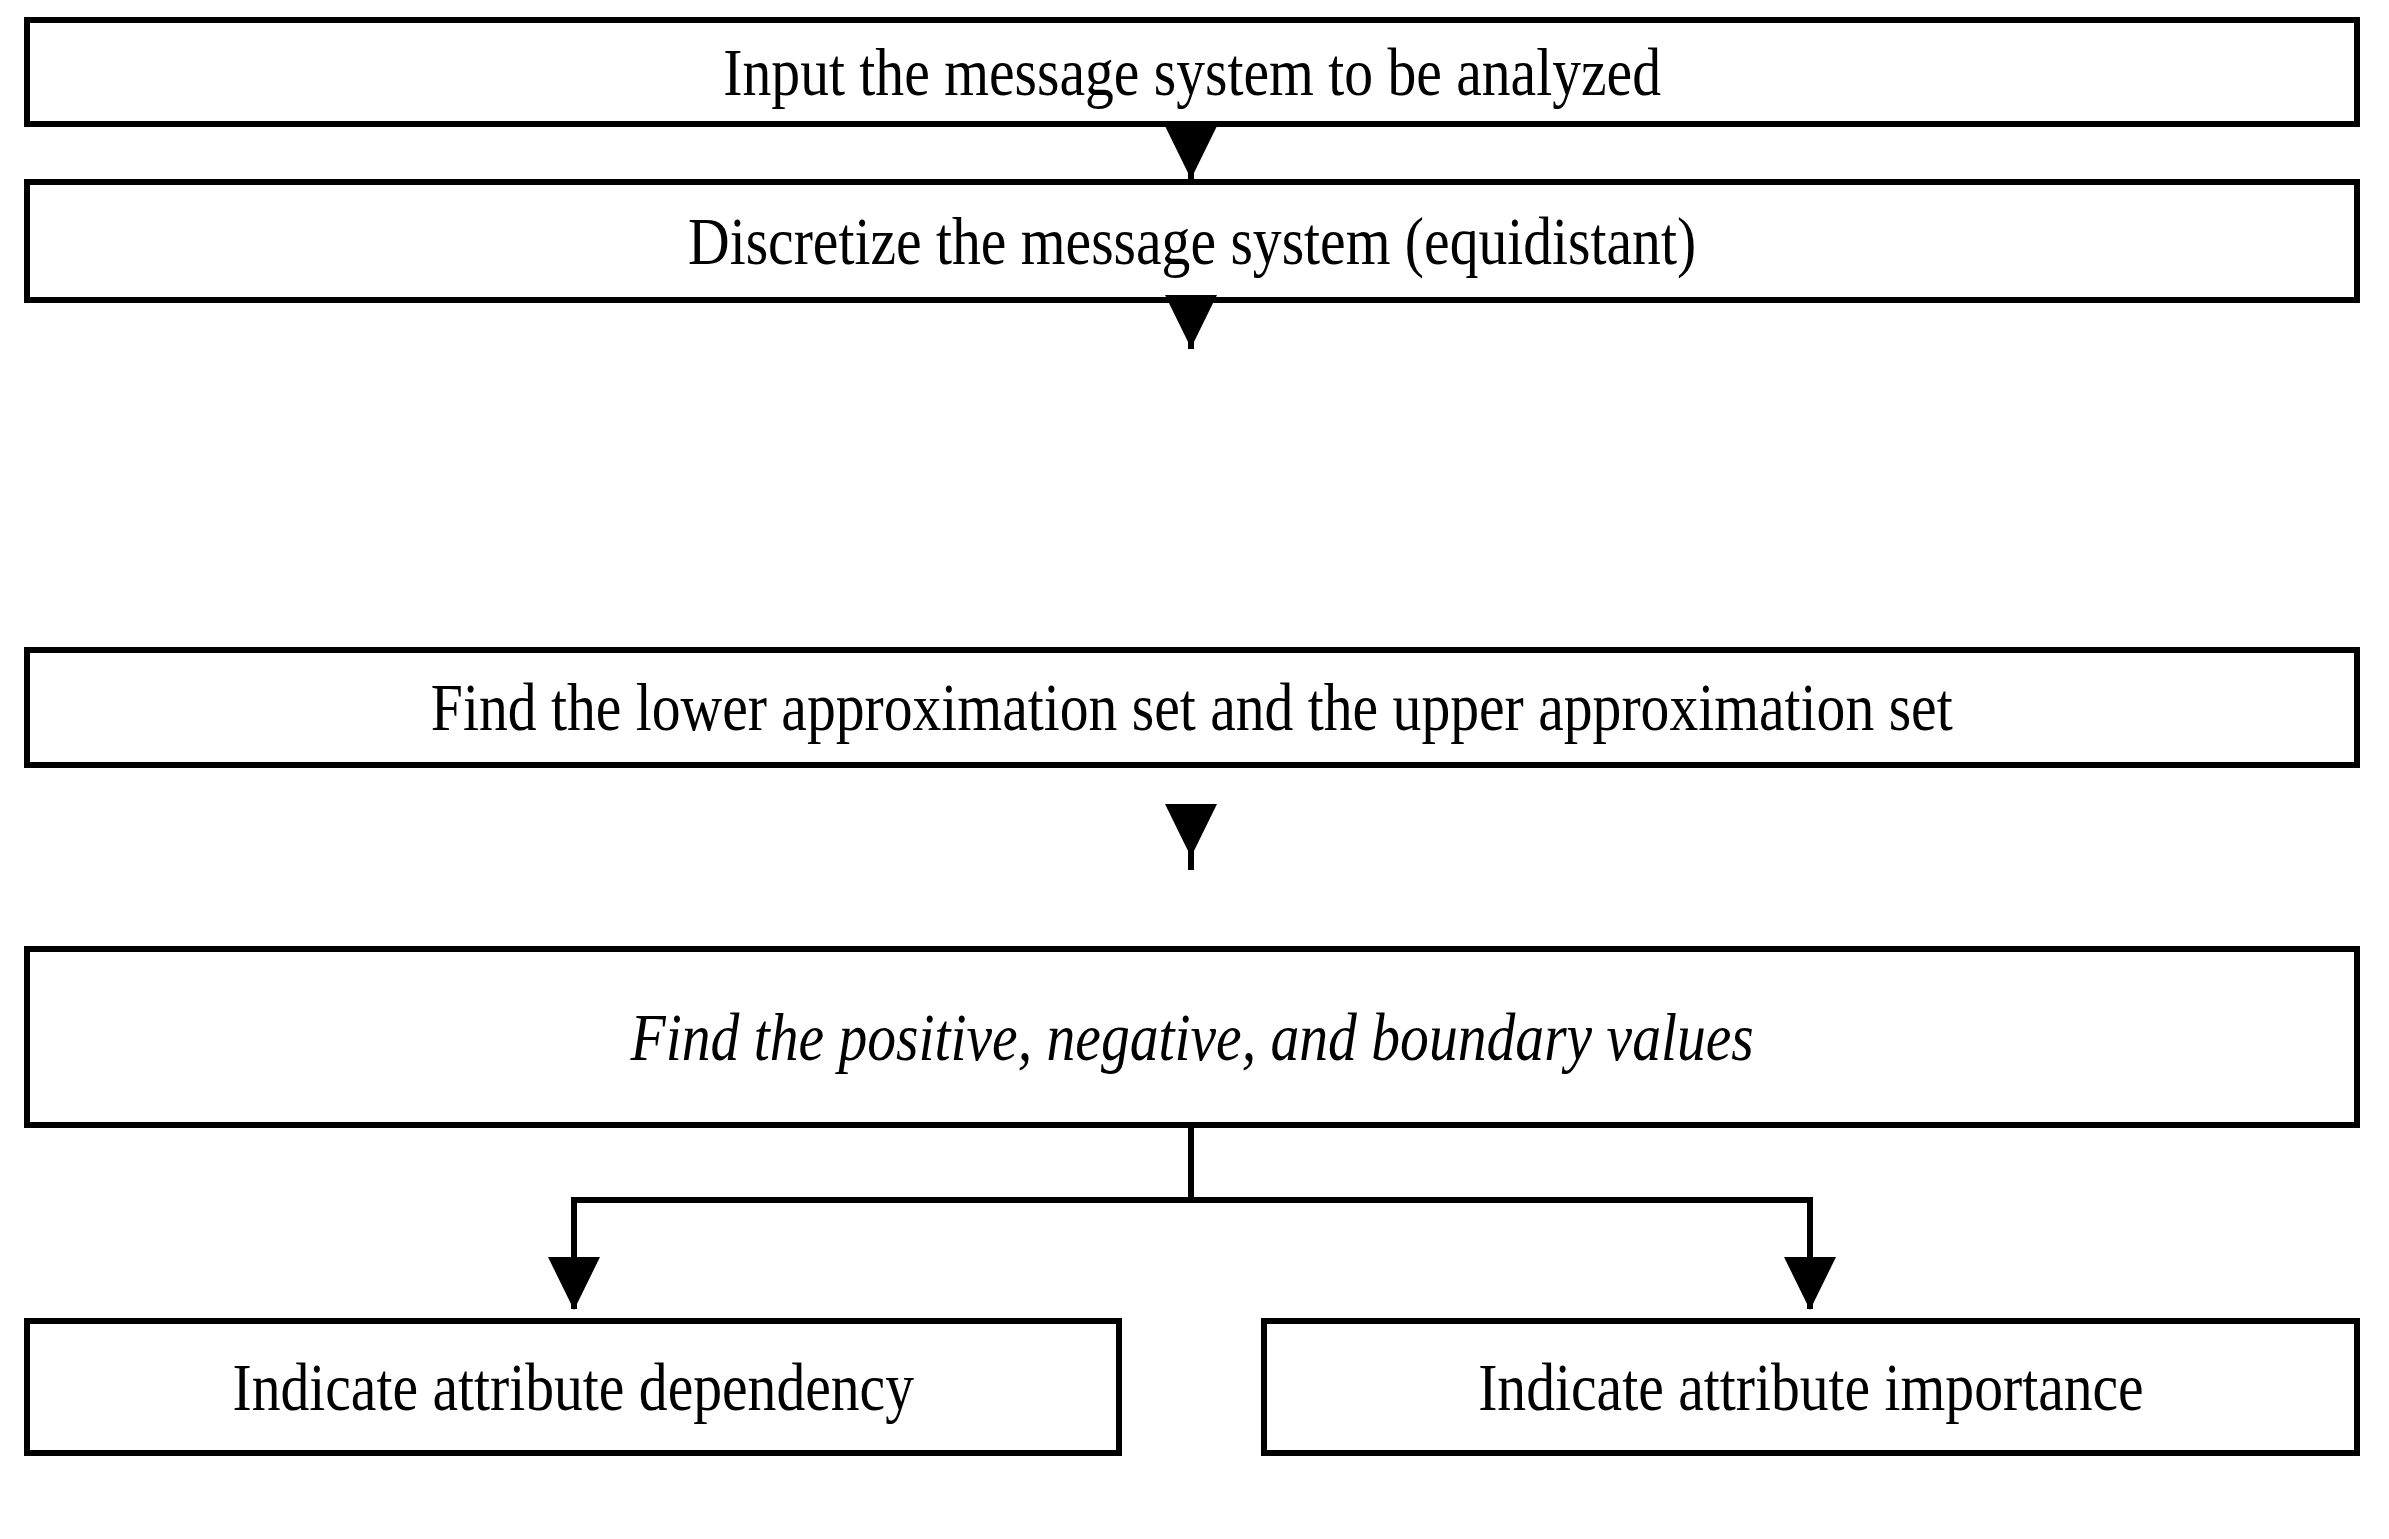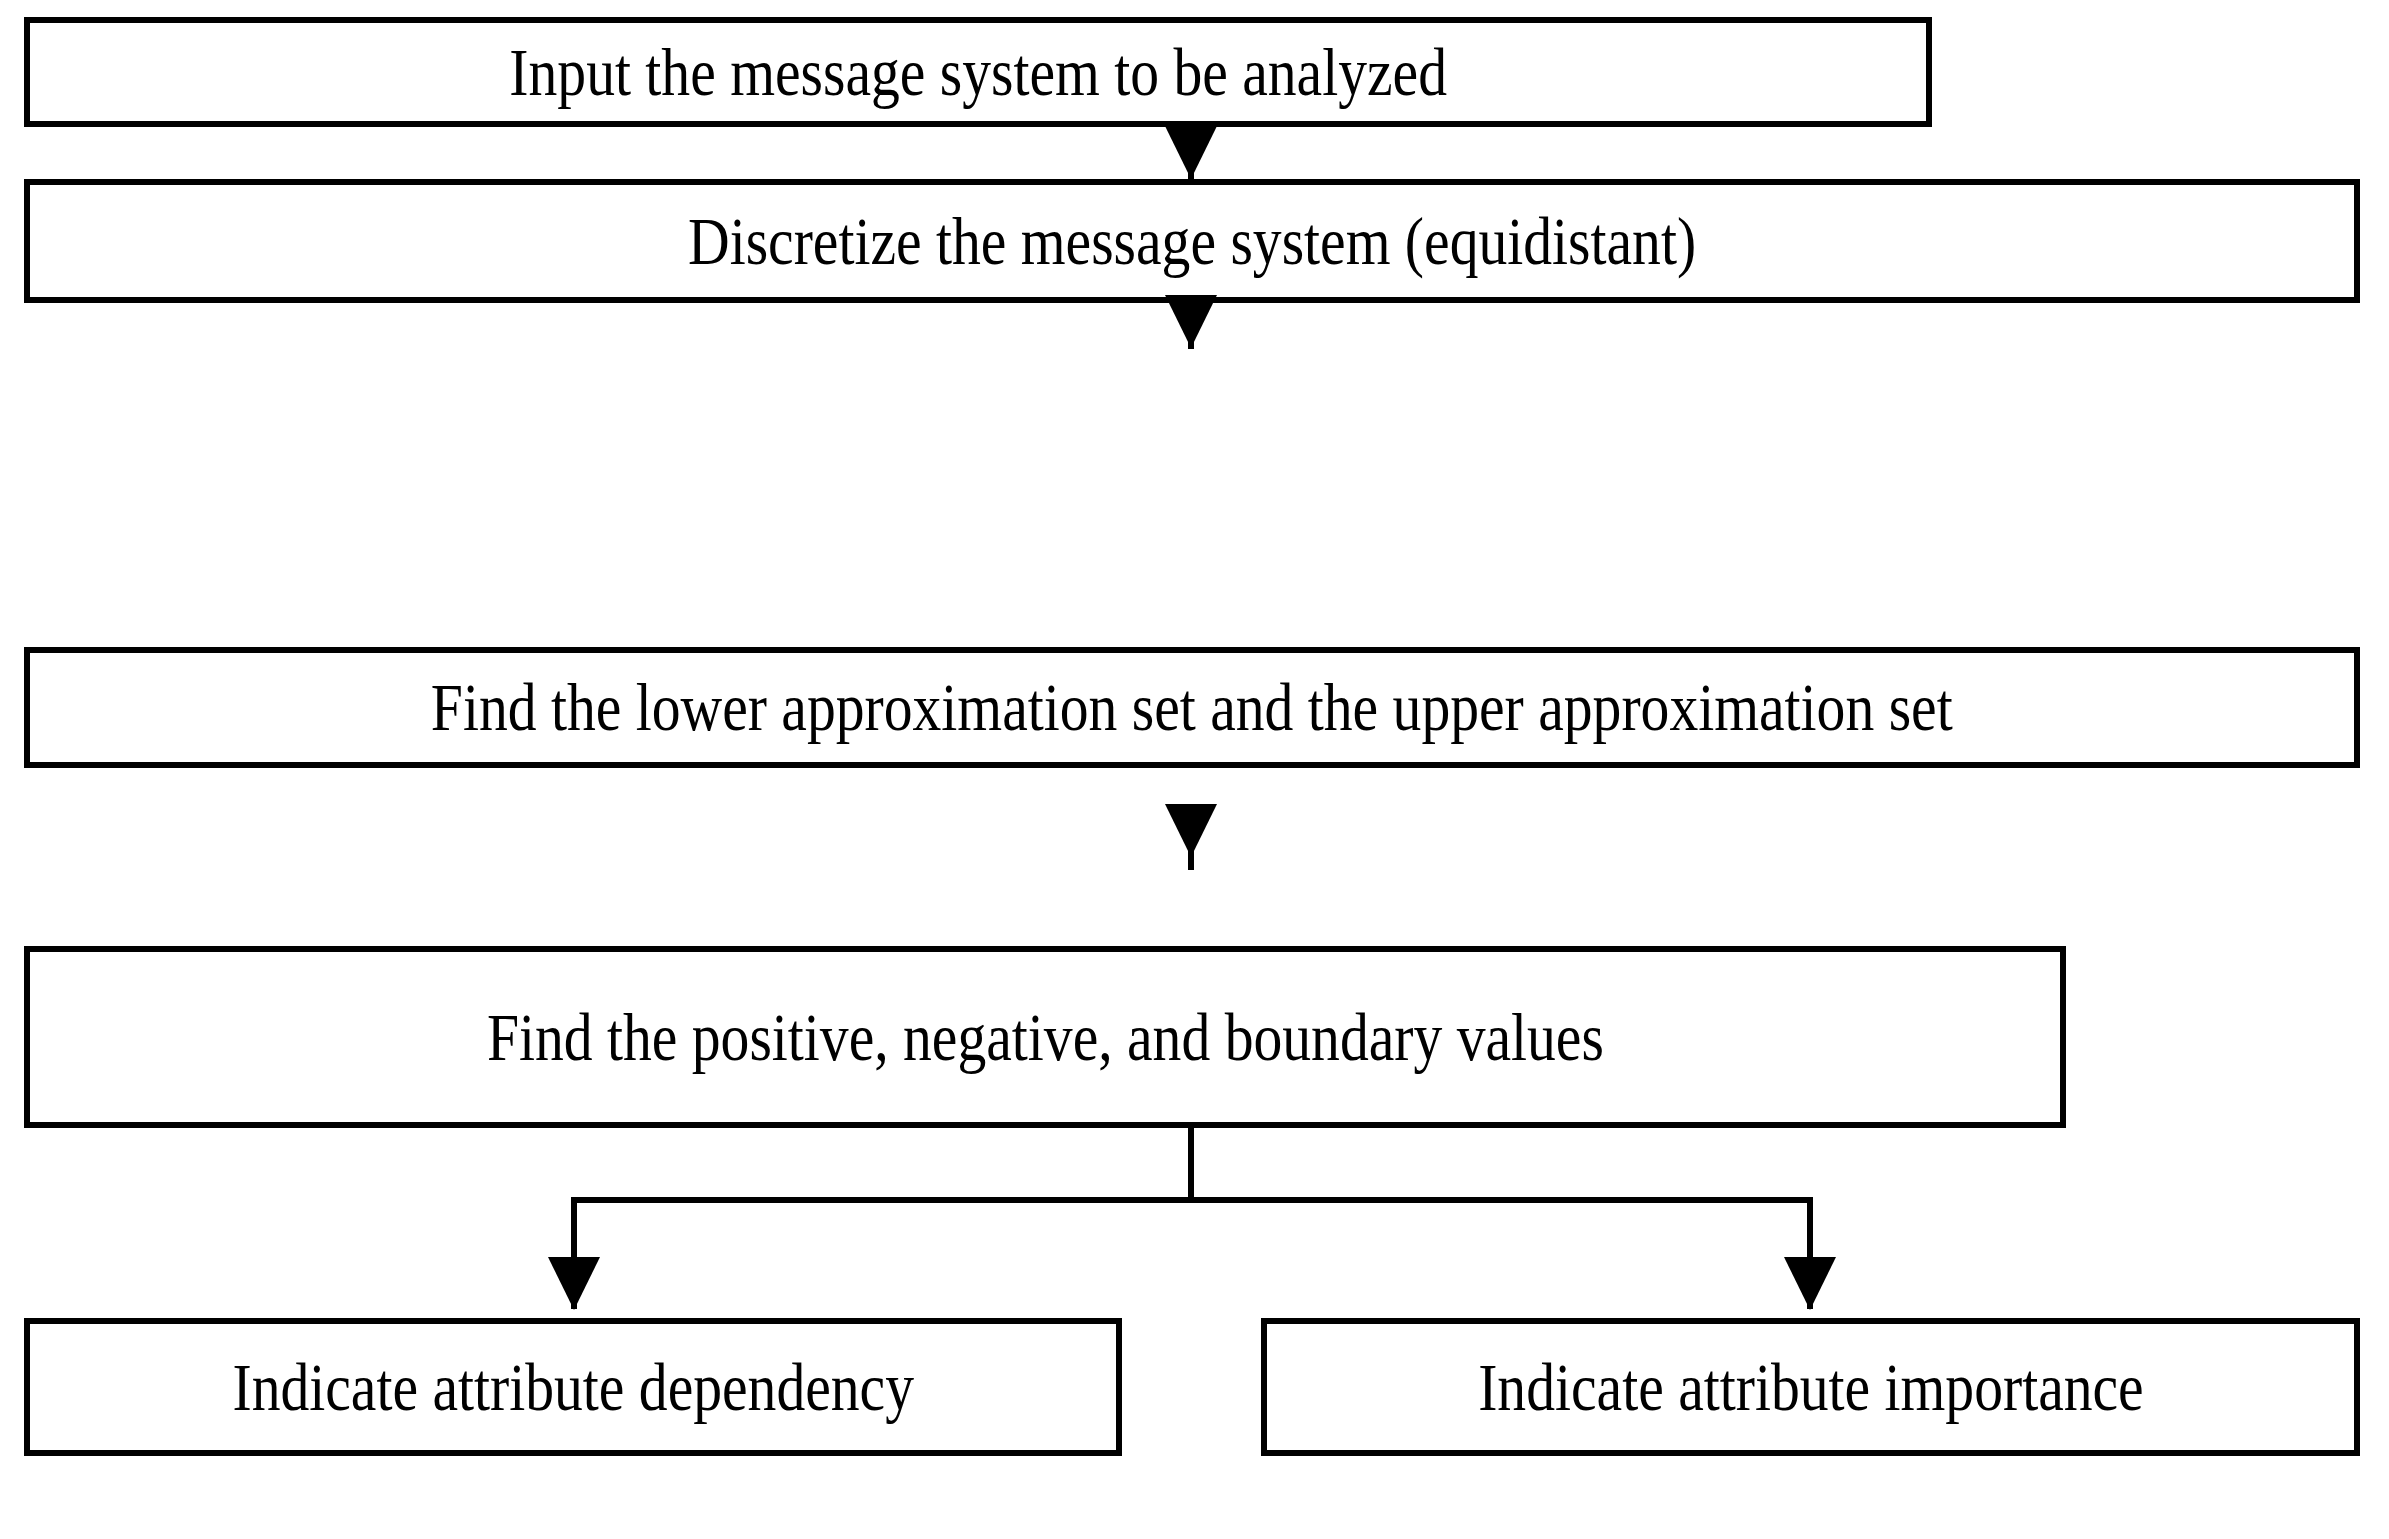--- a/index.html
+++ b/index.html
@@ -54,42 +54,42 @@
     border-left: 26px solid transparent;
     border-right: 26px solid transparent;
     border-top: 53px solid #000000;
   }
 </style>
 </head>
 <body>
 
 <div id="canvas">
 
-  <div class="node" style="left:24px; top:17px; width:1908px; height:110px;">
+  <div class="node" style="left:24px; top:17px; width:2336px; height:110px;">
     <span class="node-label">Input the message system to be analyzed</span>
   </div>
 
   <div class="vline" style="left:1188px; top:127px; height:53px;"></div>
   <div class="arrowhead" style="left:1165px; top:126px;"></div>
 
   <div class="node" style="left:24px; top:179px; width:2336px; height:124px;">
     <span class="node-label">Discretize the message system (equidistant)</span>
   </div>
 
   <div class="vline" style="left:1188px; top:297px; height:52px;"></div>
   <div class="arrowhead" style="left:1165px; top:295px;"></div>
 
   <div class="node" style="left: 24px; top: 647px; width: 2336px; height: 121px;">
     <span class="node-label">Find the lower approximation set and the upper approximation set</span>
   </div>
 
   <div class="vline" style="left: 1188px; top: 806px; height: 64px;"></div>
   <div class="arrowhead" style="left: 1165px; top: 804px;"></div>
 
-  <div class="node" style="left: 24px; top: 946px; width: 2042px; height: 182px;">
+  <div class="node" style="left: 24px; top: 946px; width: 2336px; height: 182px; font-style: italic;">
     <span class="node-label">Find the positive, negative, and boundary values</span>
   </div>
 
   <div class="vline" style="left: 1188px; top: 1128px; height: 74px;"></div>
 
   <div class="hline" style="left: 571px; top: 1197px; width: 1242px;"></div>
 
   <div class="vline" style="left: 571px; top: 1197px; height: 112px;"></div>
   <div class="arrowhead" style="left: 548px; top: 1257px;"></div>
 

